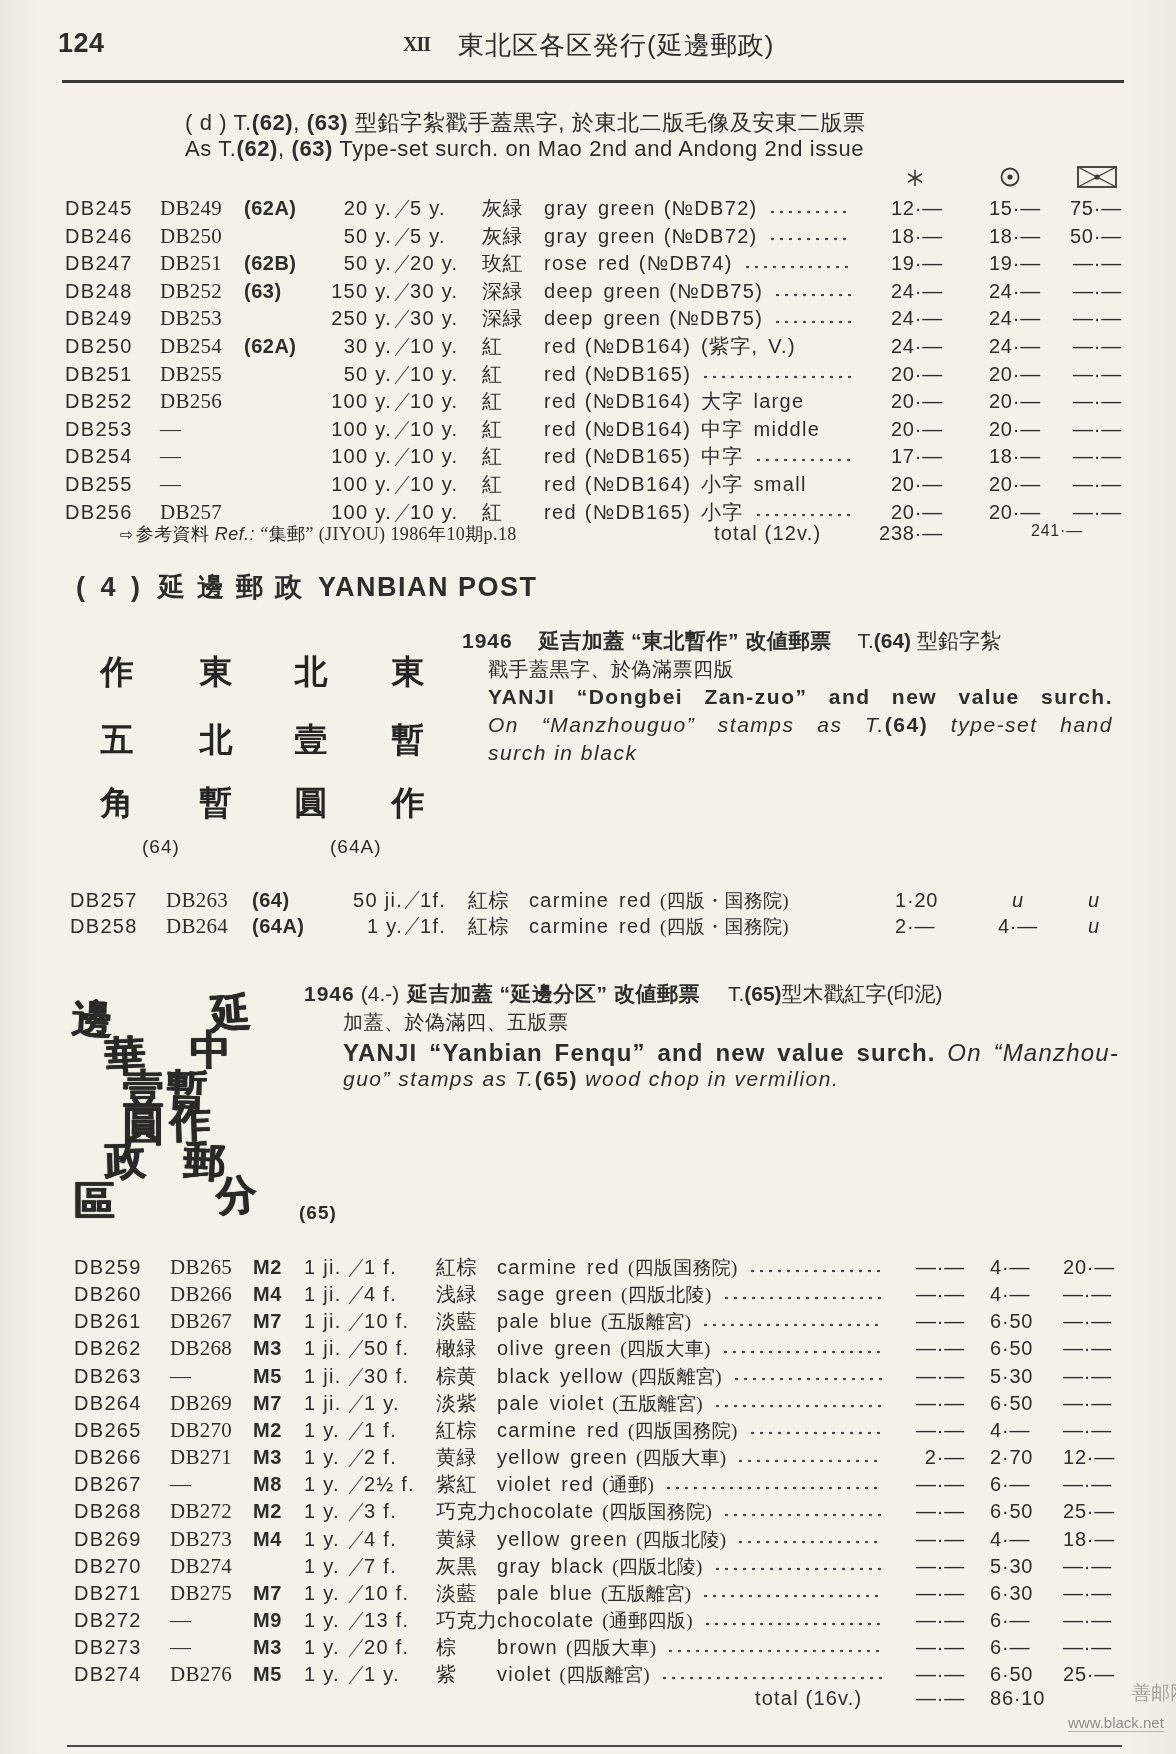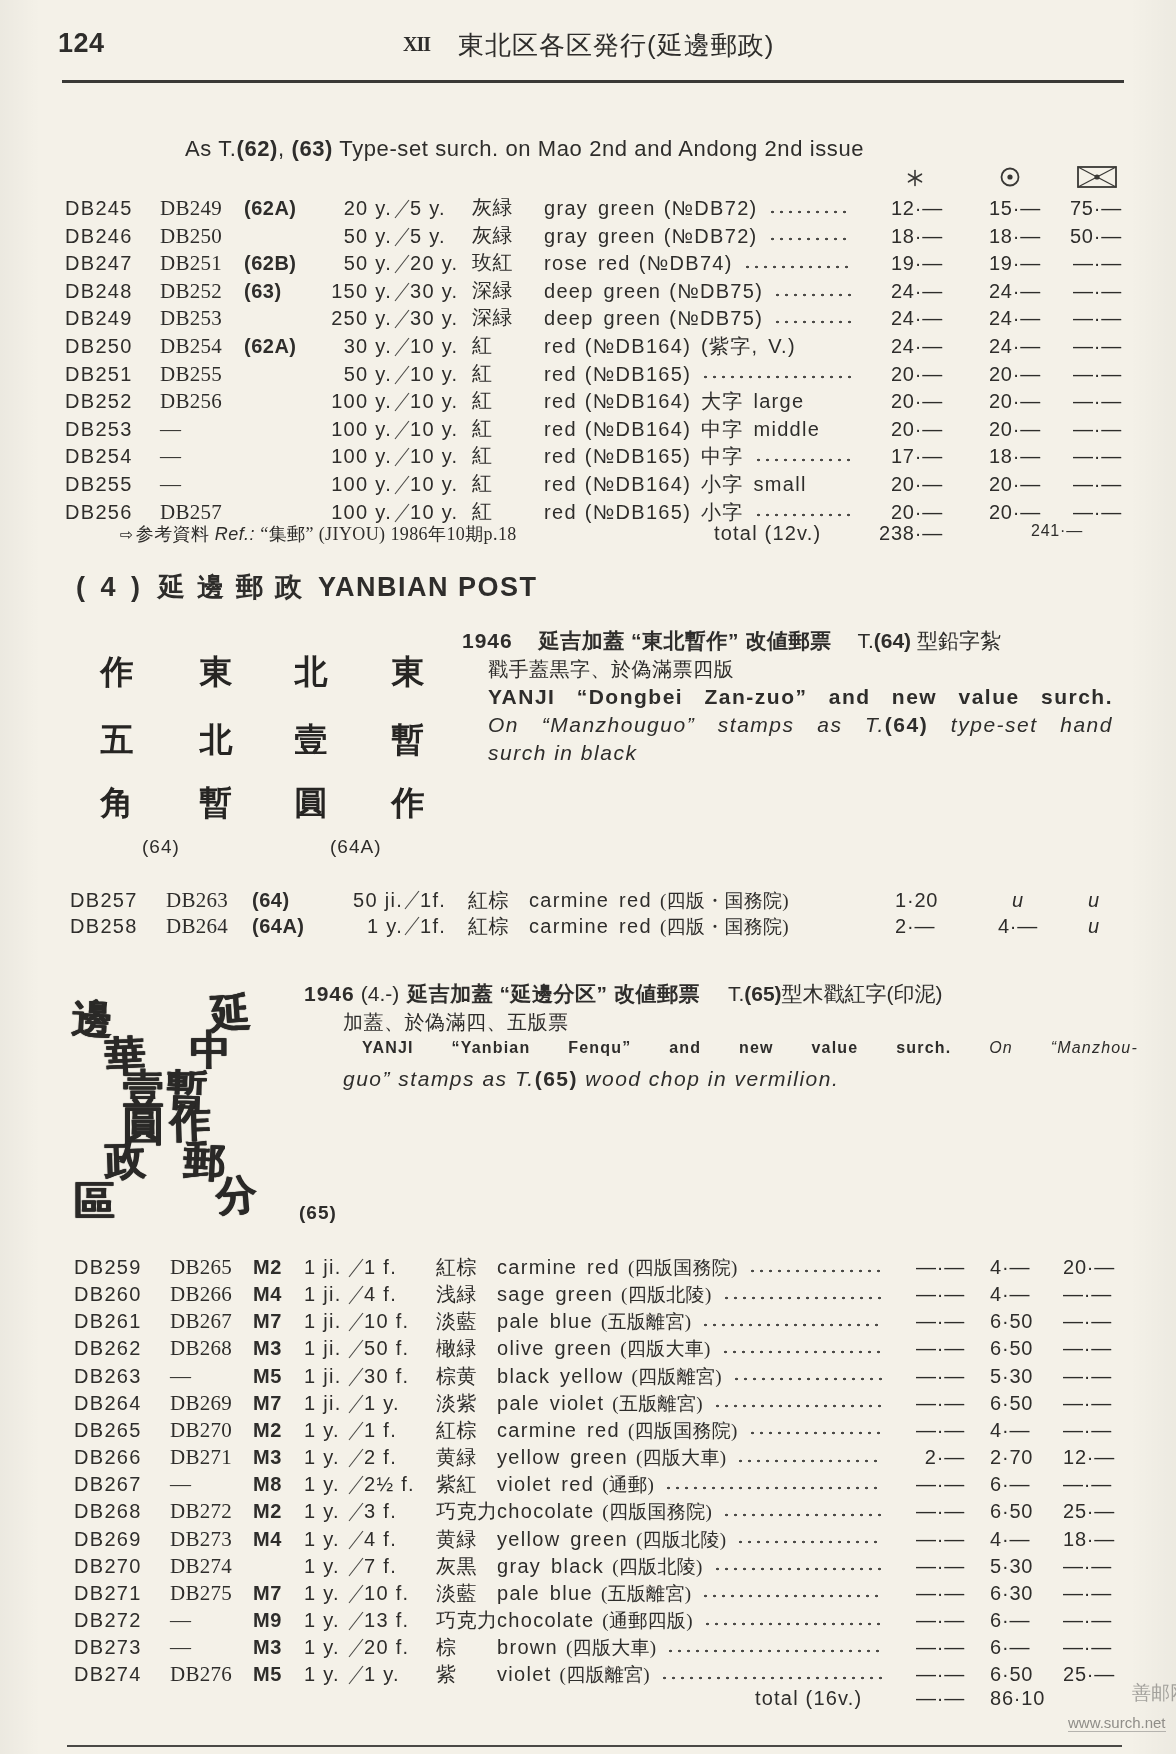--- a/index.html
+++ b/index.html
@@ -53,21 +53,21 @@
 
   
   .t1 { top: 195px; }
   .t1 .row, .t1 .c { height: 27.6px; line-height: 27.6px; }
   .t1 .no { left: 65px; }
   .t1 .alt { left: 160px; }
   .t1 .type { left: 244px; }
   .t1 .vnew { left: 300px; width: 92px; }
   .t1 .slash { left: 393px; width: 18px; padding-top: 2px; }
   .t1 .vold { left: 410px; width: 60px; }
-  .t1 .ccn { left: 472px; font-family: Liberation Mono, monospace; }
+  .t1 .ccn { left: 482px; }
   .t1 .cen { left: 544px; width: 312px; }
   .t1 .p1 { left: 865px; width: 78px; text-align: right; }
   .t1 .p2 { left: 963px; width: 78px; text-align: right; }
   .t1 .p3 { left: 1044px; width: 78px; text-align: right; }
 
   .ref-line { left: 120px; top: 522px; font-size: 18px; letter-spacing: 0.4px; }
   .ref-line .arrow { font-size: 16px; margin-right: 2px; }
   .total1-label { left: 714px; top: 522px; font-size: 20px; letter-spacing: 1.2px; }
   .total1-mint { left: 845px; top: 522px; width: 98px; text-align: right; font-size: 20px; letter-spacing: 0.8px; }
   .total1-used { left: 1005px; top: 522px; width: 78px; text-align: right; font-size: 16px; letter-spacing: 0.8px; }
@@ -108,21 +108,21 @@
   .t2 .p2 { left: 994px; width: 48px; text-align: center; }
   .t2 .p3 { left: 1070px; width: 48px; text-align: center; }
 
   
   .b-l1 { left: 304px; top: 980px; font-size: 21px; }
   .b-l1 .year { font-weight: bold; letter-spacing: 1px; }
   .b-l1 .date { margin-left: 6px; }
   .b-l1 .cn { margin-left: 8px; font-weight: bold; letter-spacing: 0.5px; }
   .b-l1 .tp { margin-left: 28px; }
   .b-l2 { left: 343px; top: 1009px; font-size: 20px; letter-spacing: 0.5px; }
-  .b-l3 { left: 362px; top: 1039px; width: 776px; font-size: 16px; letter-spacing: 1.2px; text-align: justify; text-align-last: justify; }
+  .b-l3 { left: 343px; top: 1039px; width: 776px; font-size: 24px; letter-spacing: 1.2px; text-align: justify; text-align-last: justify; }
   .b-l3 .en { font-weight: bold; }
   .b-l3 .desc { font-style: italic; }
   .b-l4 { left: 343px; top: 1067px; font-size: 21px; font-style: italic; letter-spacing: 1.5px; }
   .b-l4 .type { font-style: normal; font-weight: bold; }
 
   .seal-glyph { position: absolute; width: 46px; height: 46px; line-height: 46px; text-align: center; font-size: 41px; font-weight: bold; font-family: "DejaVu Serif", serif; color: #2a2927; text-shadow: 0 0 1px #2a2927, 1px 0 0 #2a2927; }
   .seal-label { left: 299px; top: 1202px; font-size: 19px; font-weight: bold; letter-spacing: 1px; }
 
   
   .t3 { top: 1254px; }
@@ -150,20 +150,23 @@
 </head>
 <body>
 
 <div class="page">
 
   <div class="abs page-num">124</div>
   <div class="abs chapter-numeral">XII</div>
   <div class="abs chapter-title">東北区各区発行(延邊郵政)</div>
   <div class="rule-top"></div>
 
+  <div class="abs d-line d-line1">
+    <span>( d ) T.</span><span class="b">(62)</span><span>, </span><span class="b">(63)</span><span> 型鉛字紮戳手蓋黒字, 於東北二版毛像及安東二版票</span>
+  </div>
   <div class="abs d-line d-line2">
     <span>As T.</span><span class="b">(62)</span><span>, </span><span class="b">(63)</span><span> Type-set surch. on Mao 2nd and Andong 2nd issue</span>
   </div>
 
   <svg class="col-icon icon-mint" width="18" height="18" viewBox="0 0 18 18">
     <g stroke="#3a3936" stroke-width="1.6" stroke-linecap="round">
       <line x1="9" y1="1.5" x2="9" y2="16.5"></line>
       <line x1="2.5" y1="5.2" x2="15.5" y2="12.8"></line>
       <line x1="2.5" y1="12.8" x2="15.5" y2="5.2"></line>
     </g>
@@ -883,16 +886,16 @@
     <span class="c p2">6·50</span>
     <span class="c p3">25·—</span>
   </div>
     </div>
 
   <div class="abs total3-label">total (16v.)</div>
   <div class="abs total3-mint">—·—</div>
   <div class="abs total3-used">86·10</div>
 
   <div class="abs wm-cn">善邮网</div>
-  <div class="abs wm-url">www.surch.net</div>
+  <div class="abs wm-url">www.black.net</div>
 
   <div class="rule-bottom"></div>
 </div>
 
 </body></html>

